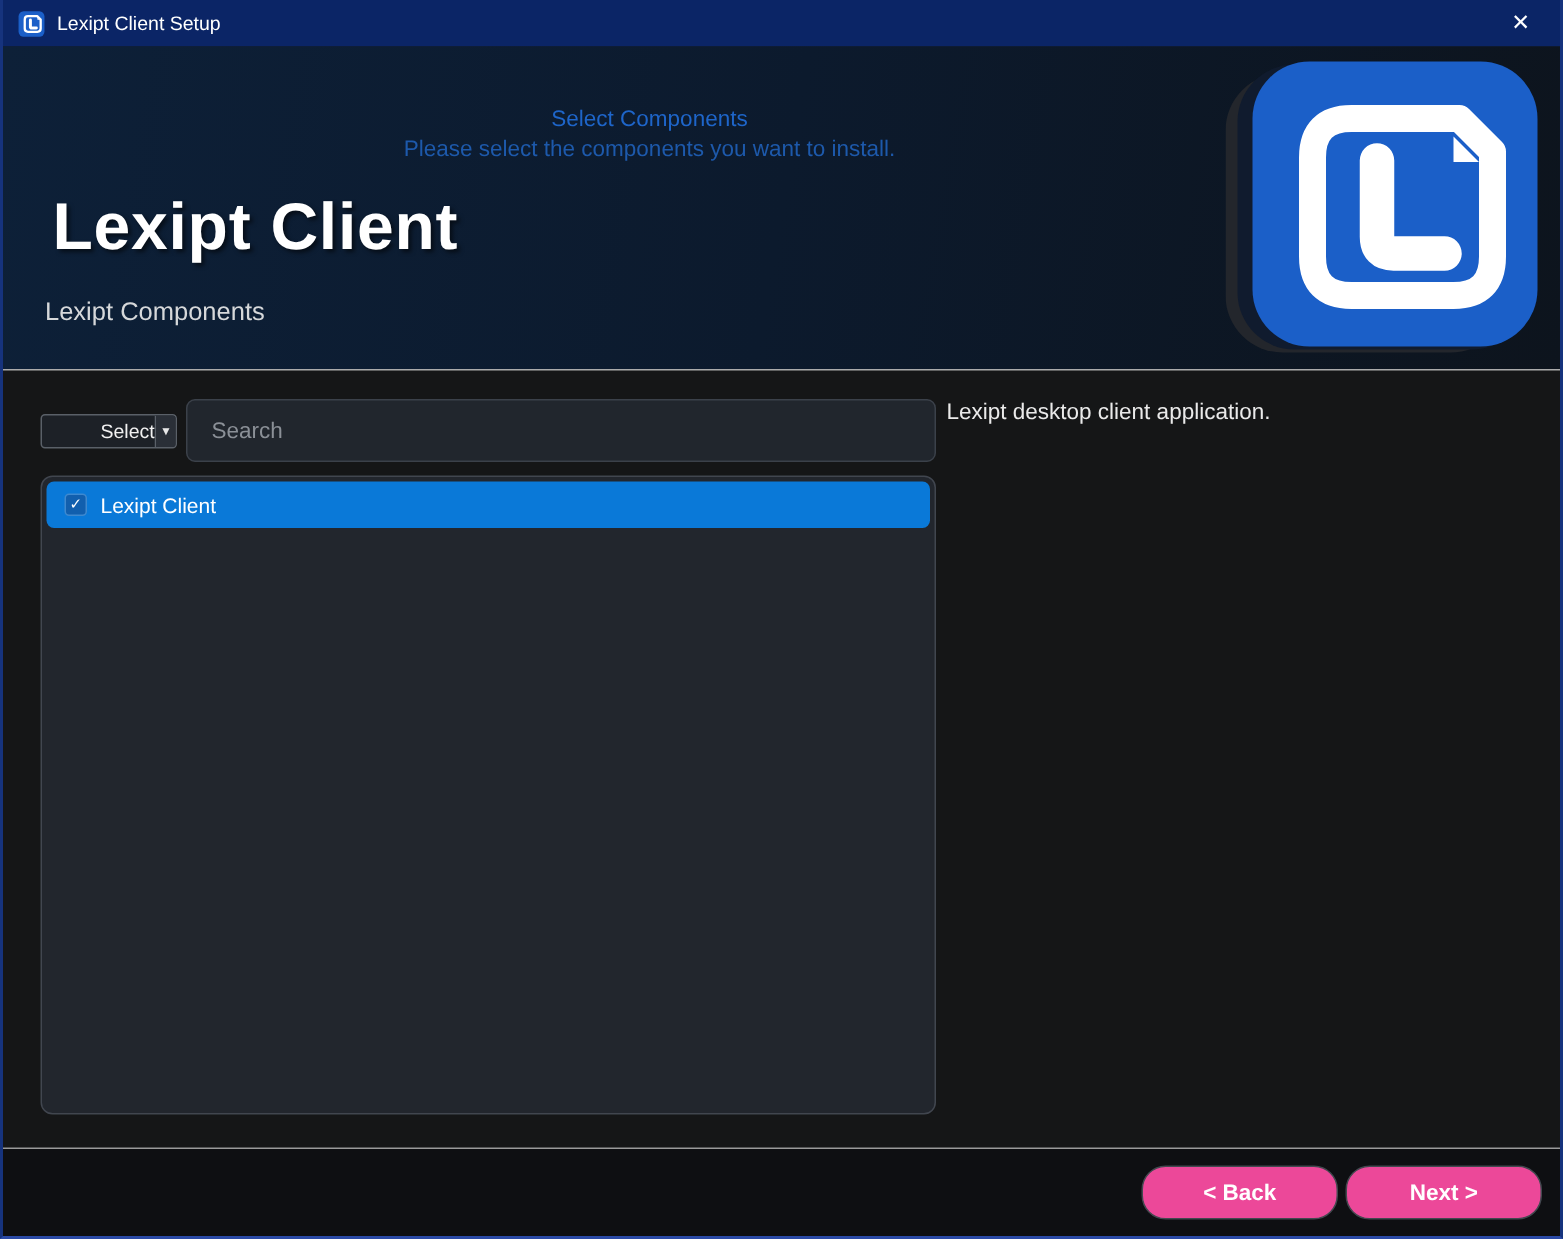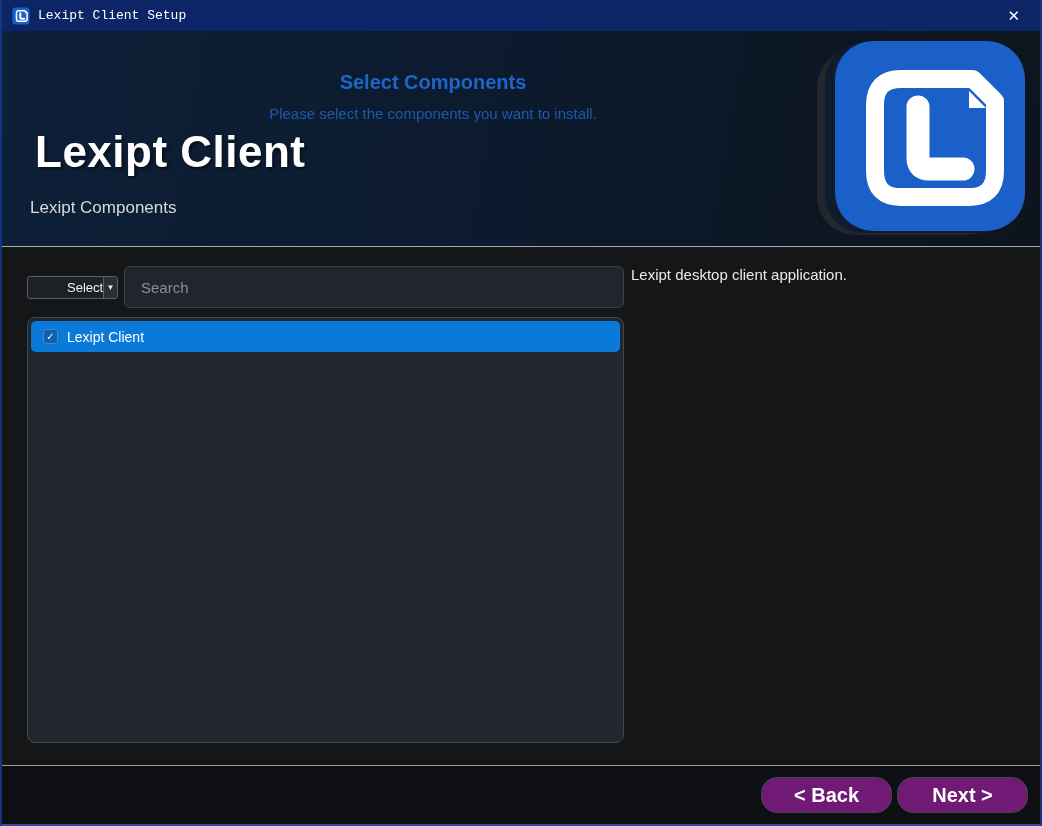--- a/index.html
+++ b/index.html
@@ -22,39 +22,39 @@
   
   .titlebar {
     height: 31px;
     background: #0b2566;
     display: flex;
     align-items: center;
     padding: 0 10px;
     flex: 0 0 auto;
   }
   .titlebar .app-icon { width: 18px; height: 18px; margin-right: 8px; flex: 0 0 auto; }
-  .titlebar .title-text { color: #ffffff; font-size: 13px; font-family: Liberation Mono, monospace; }
+  .titlebar .title-text { color: #ffffff; font-size: 13px; }
   .titlebar .spacer { flex: 1; }
   .close-btn {
     color: #ffffff; font-size: 15px; line-height: 1;
     padding: 4px 10px; cursor: default; user-select: none;
   }
 
   
   .header {
     position: relative;
     height: 216px;
     background: linear-gradient(100deg, #0d2038 0%, #0c1a2d 50%, #0d141d 100%);
     border-bottom: 1px solid #ababab;
     flex: 0 0 auto;
   }
   .step-captions {
     position: absolute; top: 40px; left: 0; width: 862px; text-align: center;
   }
-  .step-title { font-size: 20px; font-weight: bold; color: #1e65c9; margin-bottom: 11px; }
+  .step-title { font-size: 15px; font-weight: normal; color: #1e65c9; margin-bottom: 3px; }
   .step-subtitle { font-size: 15px; color: #1d59ab; }
   .product-title {
     position: absolute; top: 96px; left: 33px;
     font-size: 44px; font-weight: bold; color: #ffffff;
     text-shadow: 2px 2px 3px rgba(0,0,0,0.55);
     letter-spacing: 0.5px;
   }
   .product-subtitle {
     position: absolute; top: 167px; left: 28px;
     font-size: 17px; color: #d6d8da;
@@ -147,24 +147,24 @@
     flex: 0 0 auto;
     height: 59px;
     background: #0e0f12;
     border-top: 1px solid #9a9a9a;
     display: flex; align-items: center; justify-content: flex-end;
     padding-right: 12px;
     gap: 5px;
   }
   .btn {
     width: 131px; height: 36px;
-    background: #701a75;
+    background: #ec4899;
     border: 1px solid #43484f;
     border-radius: 16px;
-    color: #ffffff; font-size: 20px; font-weight: bold;
+    color: #ffffff; font-size: 15px; font-weight: bold;
     font-family: "Liberation Sans", "DejaVu Sans", sans-serif;
     cursor: default;
   }
 </style>
 </head>
 <body>
 
 <div class="window">
 
   <div class="titlebar">

